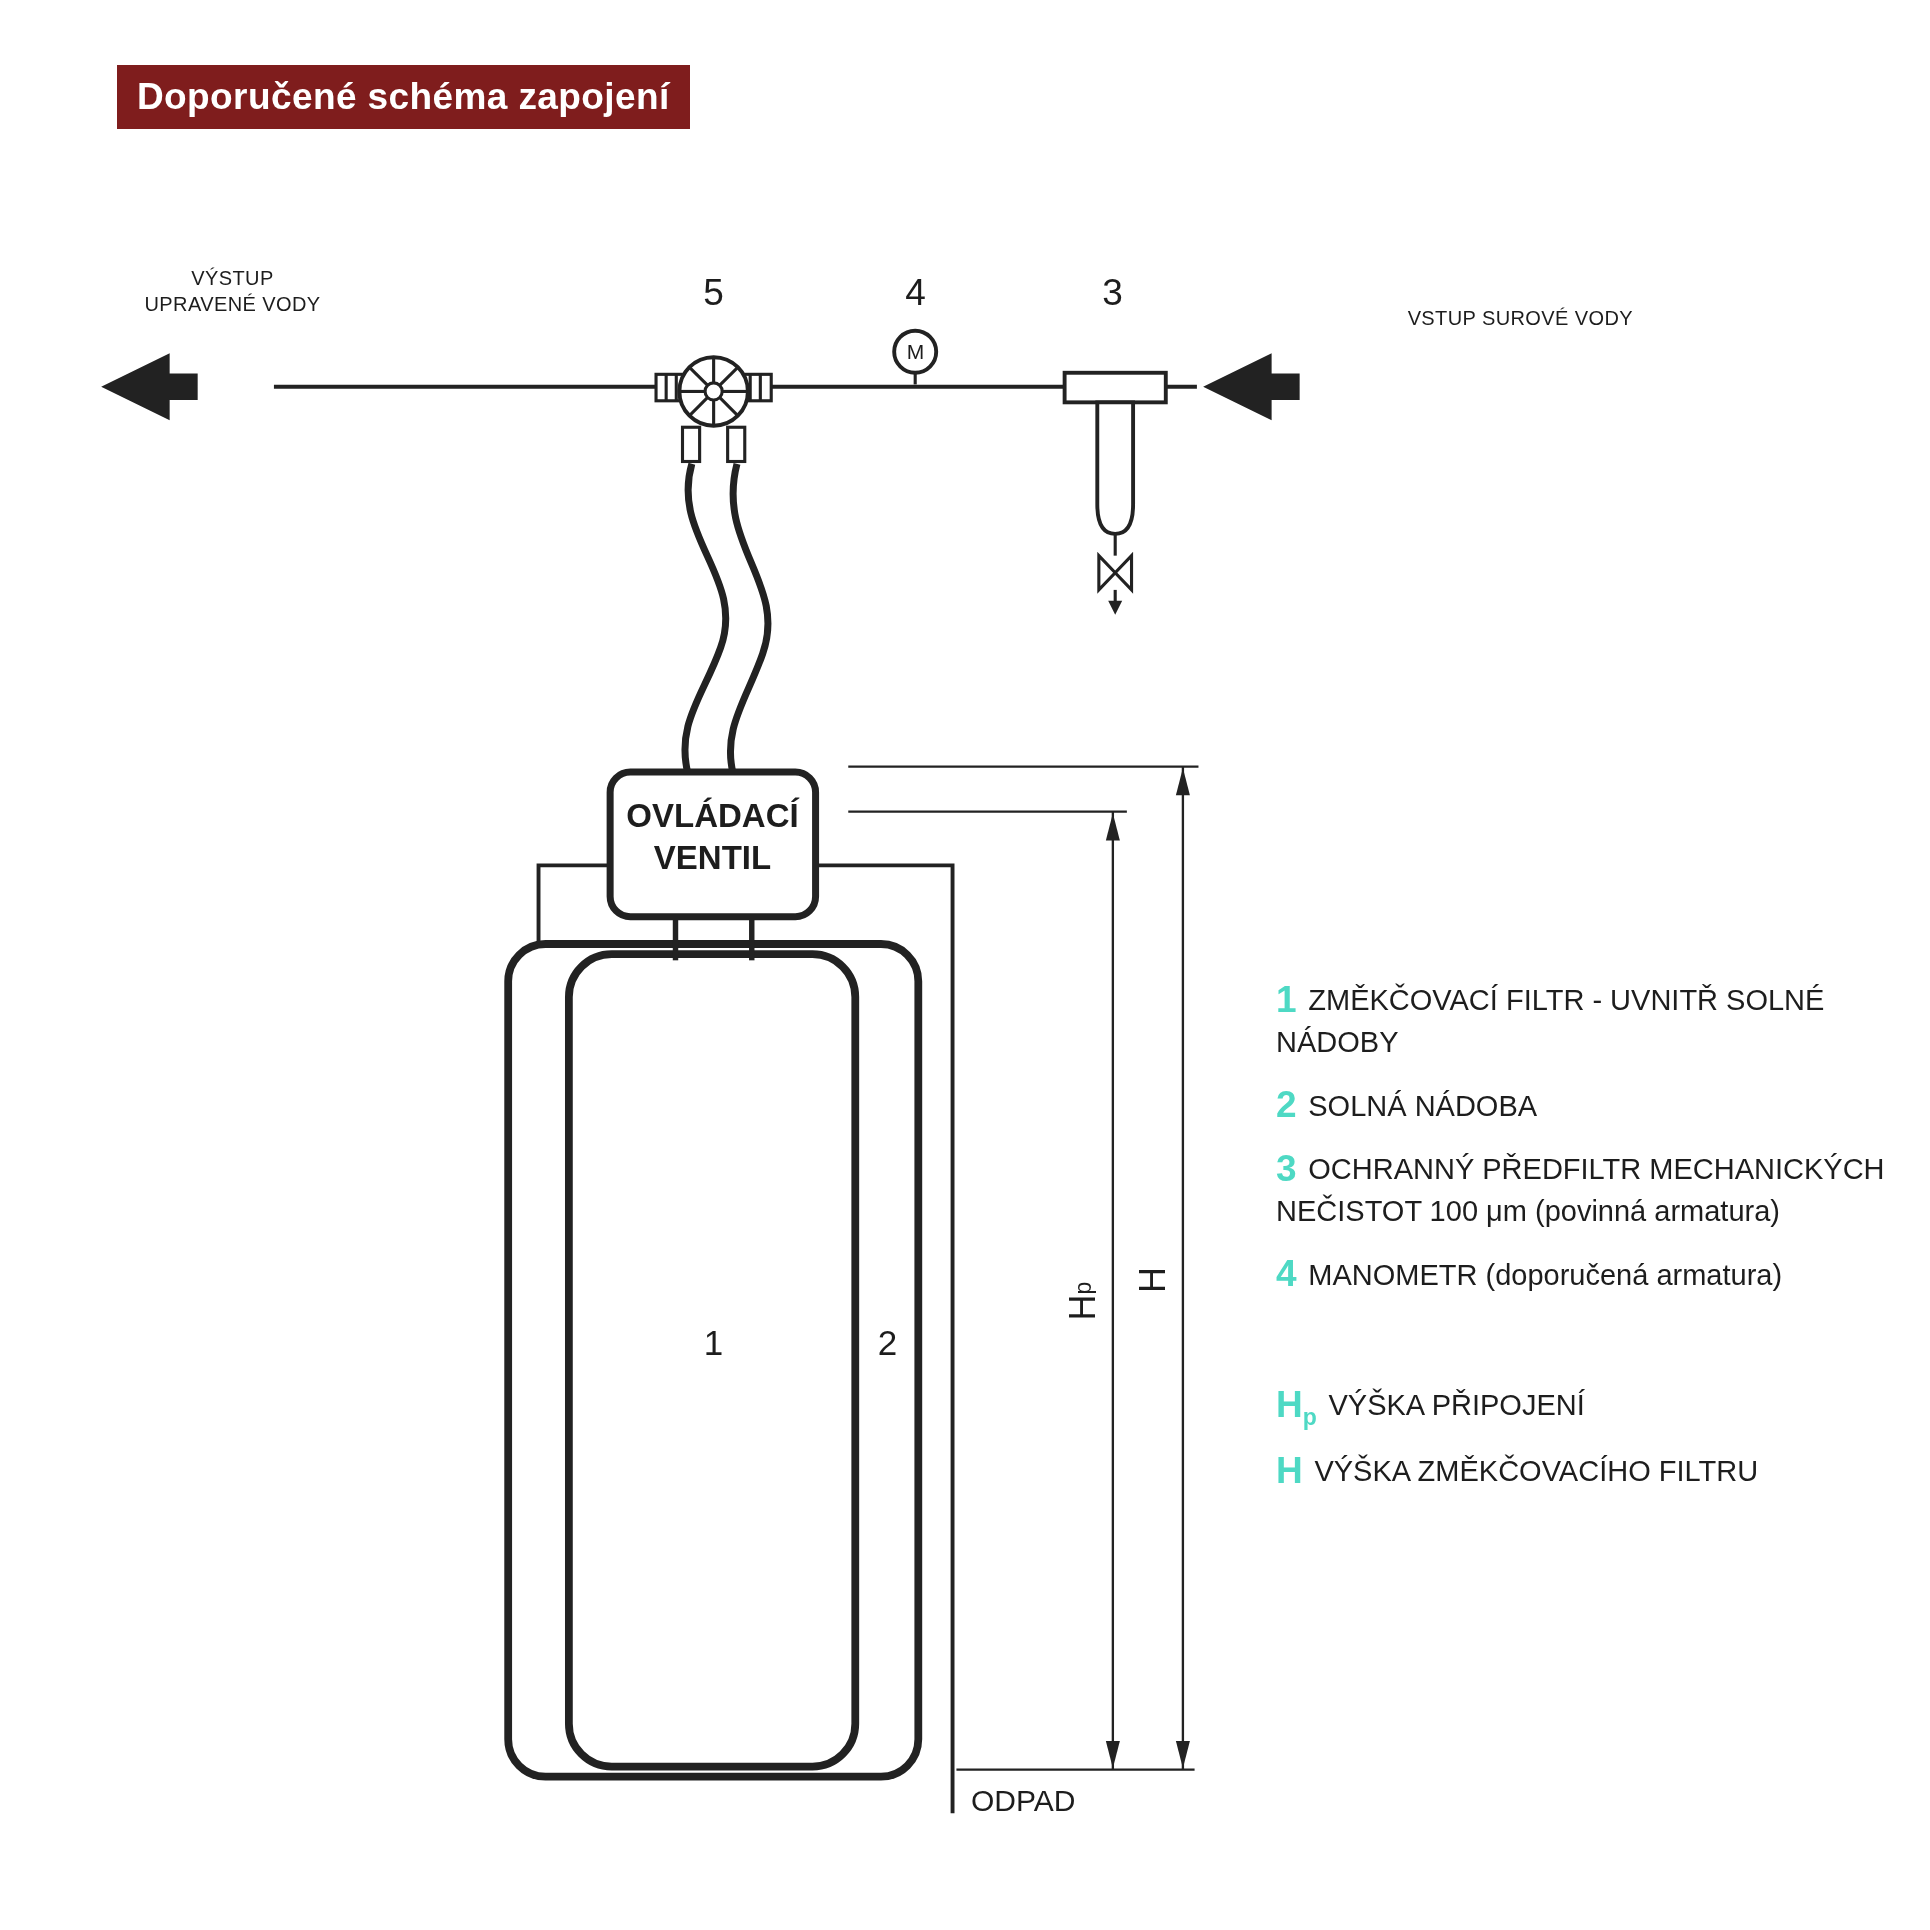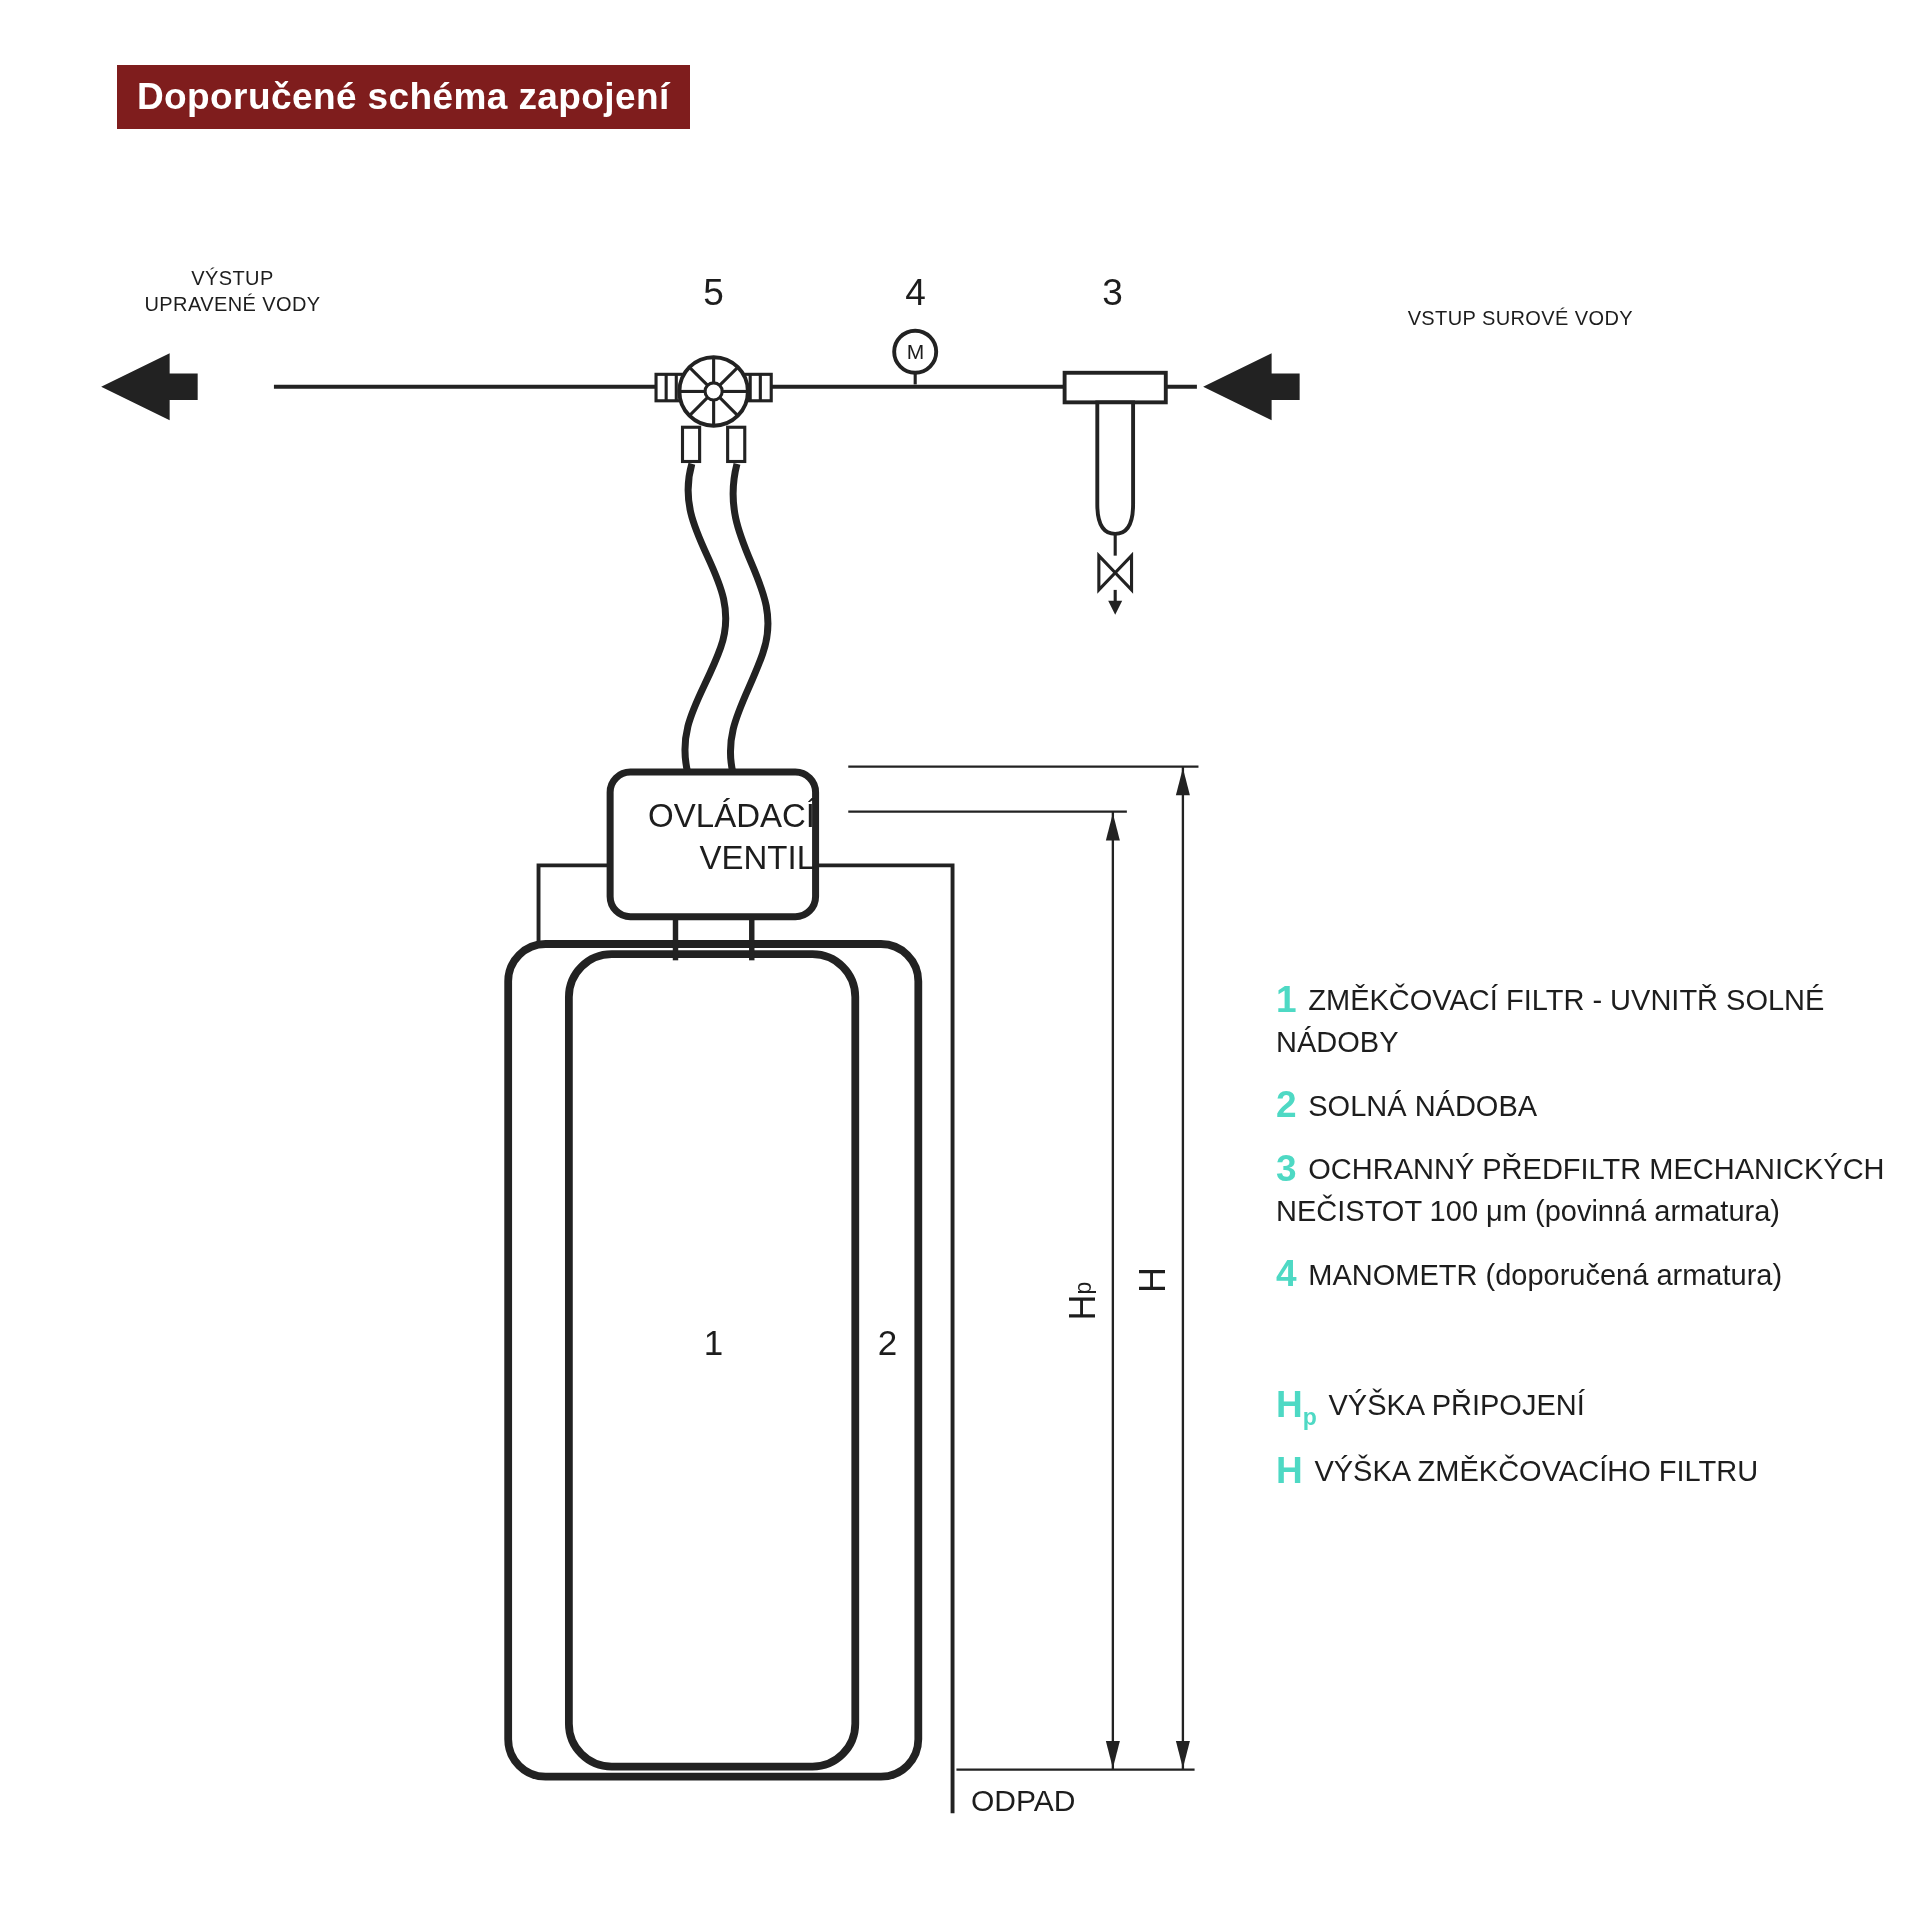--- a/index.html
+++ b/index.html
@@ -18,22 +18,22 @@
     white-space:pre-line;text-align:center;line-height:1.32;color:#1d1d1d;
   }
   .out-label{left:83px;top:265px;width:299px;}
   .in-label{left:1228px;top:305px;width:405px;text-align:right;white-space:nowrap;}
   .comp-num{font-size:37px;font-weight:500;text-align:center;width:37px;color:#1d1d1d;}
   .num5{left:695px;top:272px;}
   .num4{left:897px;top:272px;}
   .num3{left:1094px;top:272px;}
   .m-letter{left:900px;top:336px;width:31px;height:31px;line-height:31px;
     text-align:center;font-size:21px;font-weight:500;}
-  .valve-label{left:610px;top:795px;width:205px;text-align:right;
-    font-size:33px;font-weight:400;line-height:1.28;white-space:pre-line;}
+  .valve-label{left:610px;top:795px;width:205px;text-align:center;
+    font-size:33px;font-weight:700;line-height:1.28;white-space:pre-line;}
   .tank-num{font-size:35px;font-weight:500;width:47px;text-align:center;}
   .tank-num1{left:690px;top:1323px;}
   .tank-num2{left:864px;top:1323px;}
   .odpad-label{left:971px;top:1784px;font-size:30px;font-weight:400;}
   .dim-label{width:62px;height:50px;display:flex;align-items:center;justify-content:center;
     font-size:36px;font-weight:500;transform:rotate(-90deg);}
   .dim-h{left:1122px;top:1255px;}
   .dim-hp{left:1052px;top:1276px;}
   .dim-label sub{font-size:23px;}
   .legend{left:1276px;top:979px;width:629px;}

